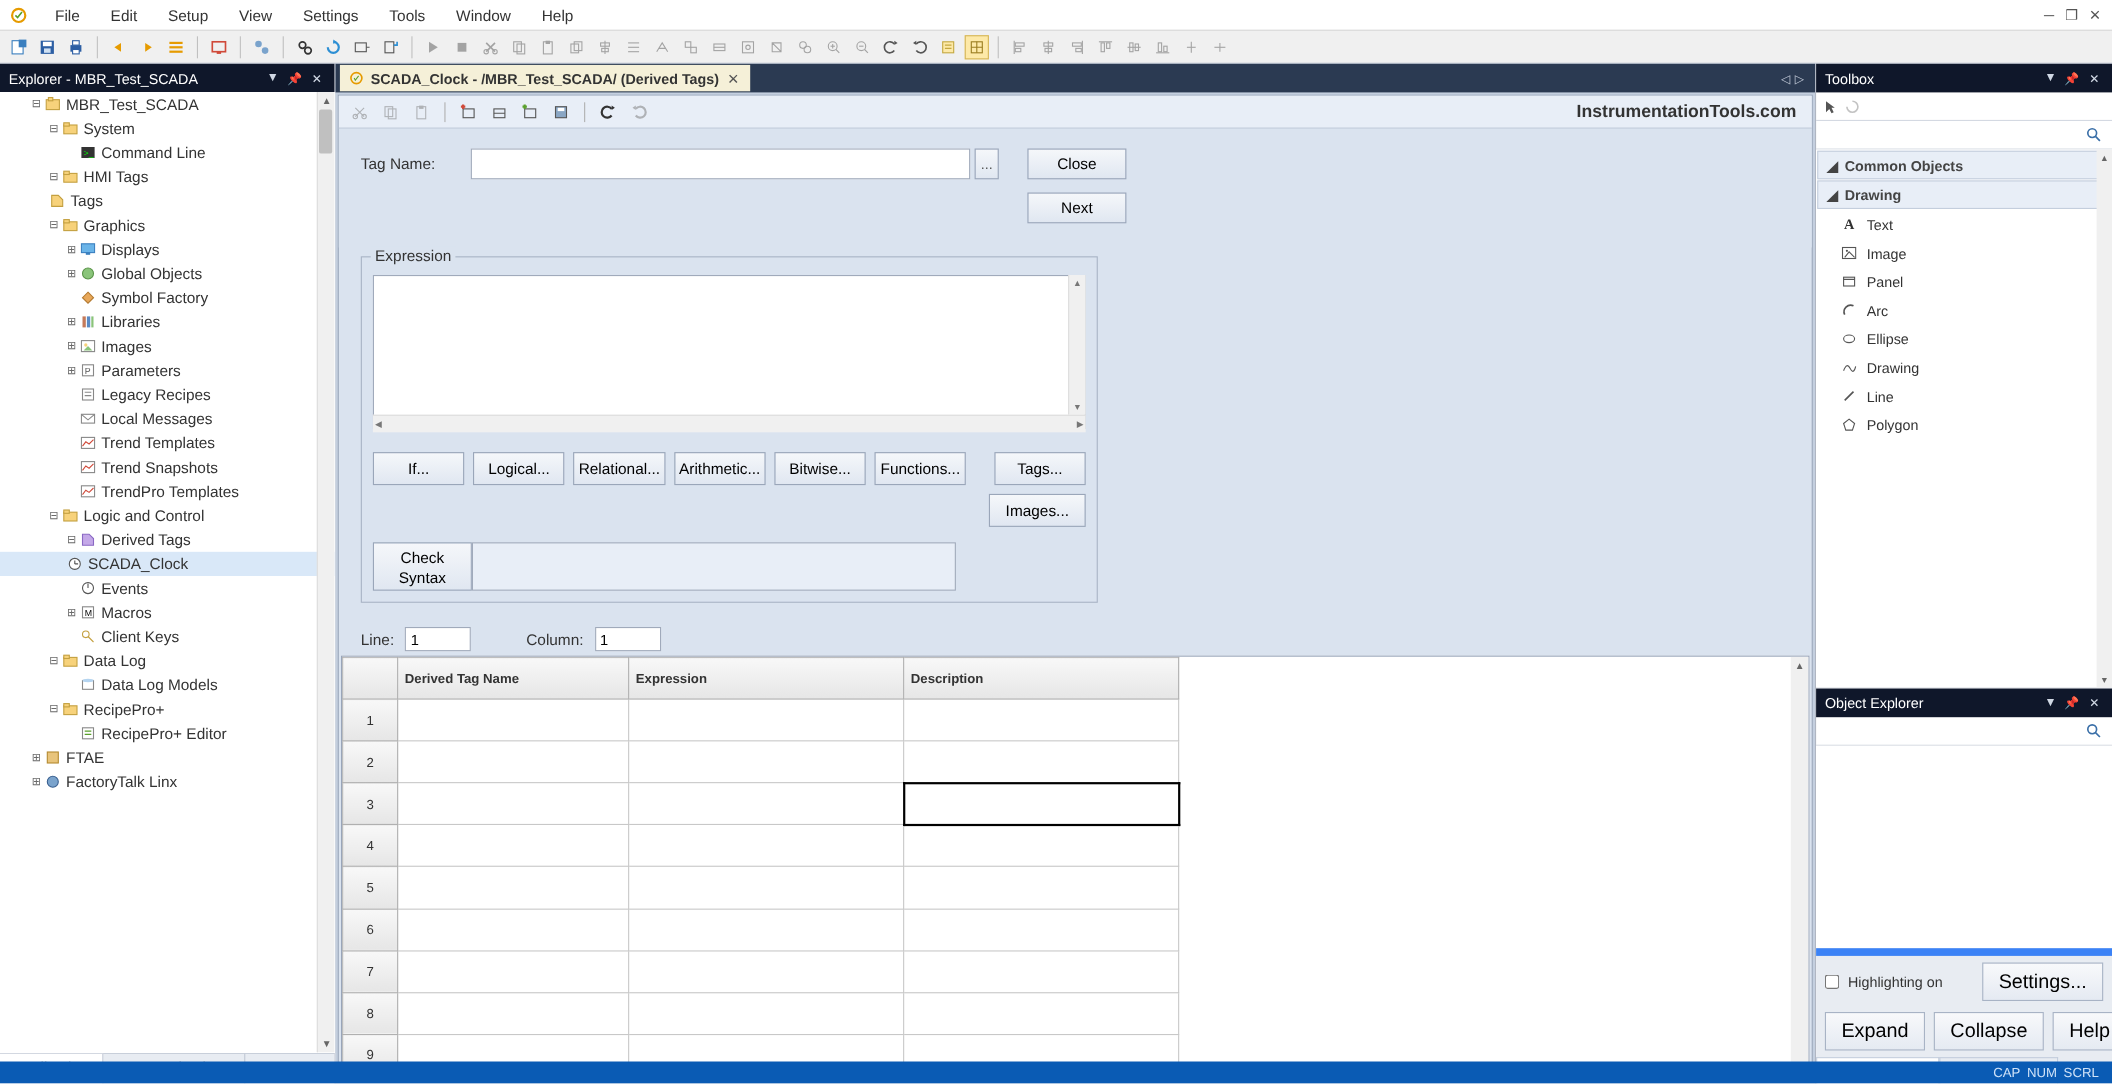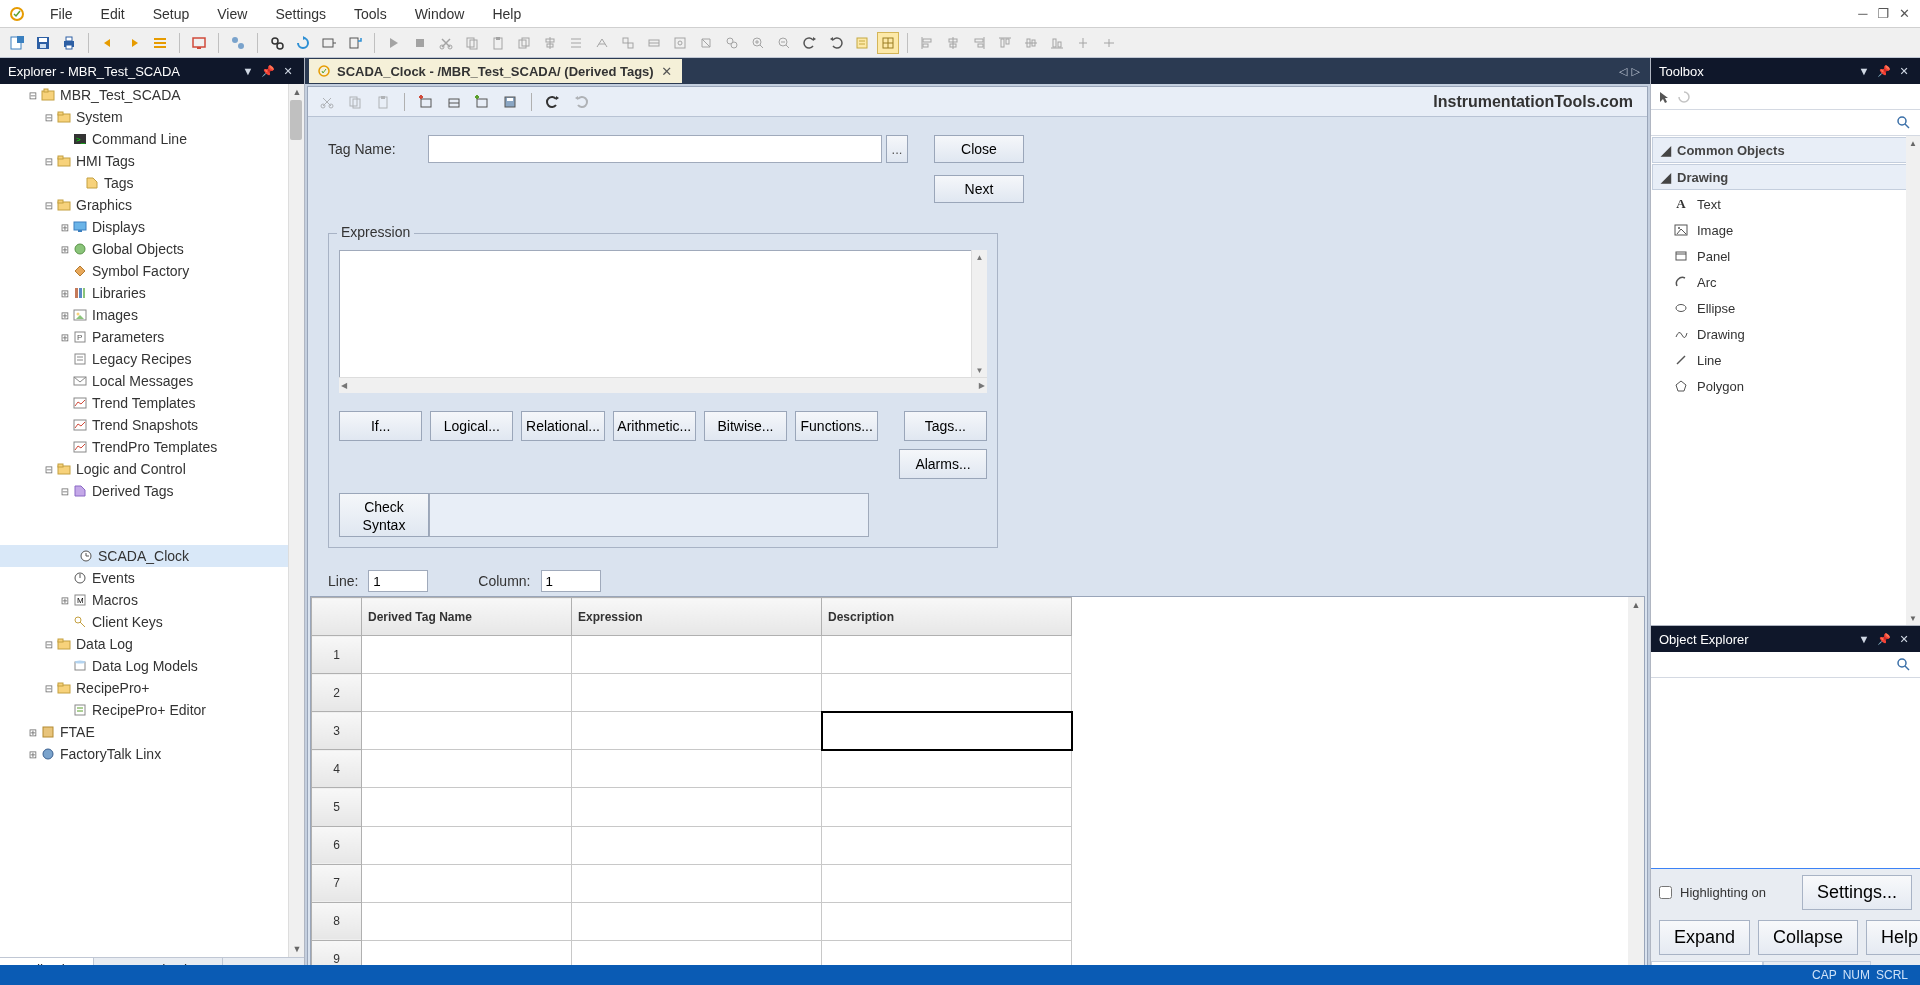--- a/index.html
+++ b/index.html
@@ -69,21 +69,21 @@
 .right { width:270px; display:flex; flex-direction:column; border-left:1px solid #b0b6c2; }
 .toolbox-body { flex:1; background:#fff; overflow:auto; position:relative;}
 .tbx-tb { height:26px; border-bottom:1px solid #d4d9e2; display:flex; align-items:center; padding:0 6px; gap:6px;}
 .tbx-search { height:26px; border-bottom:1px solid #d4d9e2; display:flex; align-items:center; justify-content:flex-end; padding-right:8px;}
 .tbx-cat { height:26px; background:#e8eef7; border:1px solid #c4cedd; display:flex; align-items:center; padding:0 8px; gap:6px; font-weight:bold; color:#444; margin:1px; cursor:pointer;}
 .tbx-item { height:26px; display:flex; align-items:center; padding-left:22px; gap:8px; cursor:pointer;}
 .tbx-scroll { position:absolute; right:0; top:0; width:14px; bottom:0; background:#f0f0f0;}
 .tbx-scroll .ar { height:14px; font-size:8px; color:#666; display:flex; align-items:center; justify-content:center;}
 .objexp { height:360px; display:flex; flex-direction:column; border-top:1px solid #b0b6c2;}
 .objexp-body { flex:1; background:#fff; }
-.objexp-footer { background:#e8ecf2; border-top:1px solid #3b82f6; }
+.objexp-footer { background:#e8ecf2; border-top:7px solid #3b82f6; }
 .objexp-footer .row1 { display:flex; align-items:center; padding:6px 8px; gap:8px;}
 .objexp-footer .row2 { display:flex; padding:4px 8px 6px 8px; gap:8px;}
 .objexp-footer button { padding:6px 14px; background:linear-gradient(#f8f9fb,#e5eaf2); border:1px solid #a8b3c5; cursor:pointer; font-size:18px;}
 .objexp-tabs { display:flex; }
 .objexp-tabs .ot { padding:4px 10px; border:1px solid #c4cedd; border-bottom:none; font-size:13px; cursor:pointer;}
 .objexp-tabs .ot.active { background:#fff; color:#0066cc;}
 .statusbar { position:absolute; bottom:0; left:0; right:0; height:20px; background:#0a5bb4; color:#cfe2f8; display:flex; align-items:center; justify-content:flex-end; padding-right:12px; font-size:12px; gap:6px;}
 svg { display:block; }
 </style>
 </head>
@@ -413,21 +413,21 @@
         <div class="node" style="padding-left: 42px;">
           <span class="tw">⊟</span>
           <span class="ic">
             <svg width="14" height="14">
               <rect x="1" y="4" width="12" height="8" fill="#f7d27b" stroke="#c4a040"></rect>
               <rect x="1" y="2" width="5" height="3" fill="#f7d27b" stroke="#c4a040"></rect>
             </svg>
           </span>
           <span>HMI Tags</span>
         </div>
-        <div class="node" style="padding-left: 70px;">
+        <div class="node" style="padding-left: 30px;">
           <span class="tw"></span>
           <span class="ic">
             <svg width="14" height="14">
               <path d="M2 2 L8 2 L12 6 L12 12 L2 12 Z" fill="#f7d27b" stroke="#c4a040"></path>
             </svg>
           </span>
           <span>Tags</span>
         </div>
         <div class="node" style="padding-left: 42px;">
           <span class="tw">⊟</span>
@@ -562,21 +562,21 @@
         </div>
         <div class="node" style="padding-left: 58px;">
           <span class="tw">⊟</span>
           <span class="ic">
             <svg width="14" height="14">
               <path d="M2 2 L8 2 L12 6 L12 12 L2 12 Z" fill="#c4a8e8" stroke="#8a68c4"></path>
             </svg>
           </span>
           <span>Derived Tags</span>
         </div>
-        <div class="node selected" style="padding-left: 64px; margin-top: 43px;">
+        <div class="node selected" style="padding-left: 46px;">
           <span class="tw"></span>
           <span class="ic">
             <svg width="14" height="14">
               <circle cx="7" cy="7" r="5" fill="#fff" stroke="#555"></circle>
               <line x1="7" y1="7" x2="7" y2="4" stroke="#555"></line>
               <line x1="7" y1="7" x2="10" y2="7" stroke="#555"></line>
             </svg>
           </span>
           <span>SCADA_Clock</span>
         </div>
@@ -790,21 +790,21 @@
           <button class="bb">If...</button>
           <button class="bb">Logical...</button>
           <button class="bb">Relational...</button>
           <button class="bb">Arithmetic...</button>
           <button class="bb">Bitwise...</button>
           <button class="bb">Functions...</button>
           <div style="width:10px"></div>
           <button class="bb">Tags...</button>
         </div>
         <div class="btnrow" style="justify-content:flex-end;margin-top:8px;">
-          <button class="bb">Alarms...</button>
+          <button class="bb">Images...</button>
         </div>
         <div class="check-syntax">
           <button class="csb" style="white-space:pre-line">Check
 Syntax</button>
           <div class="csout"></div>
         </div>
       </div>
 
       <div class="linecol">
         <span>Line:</span>

